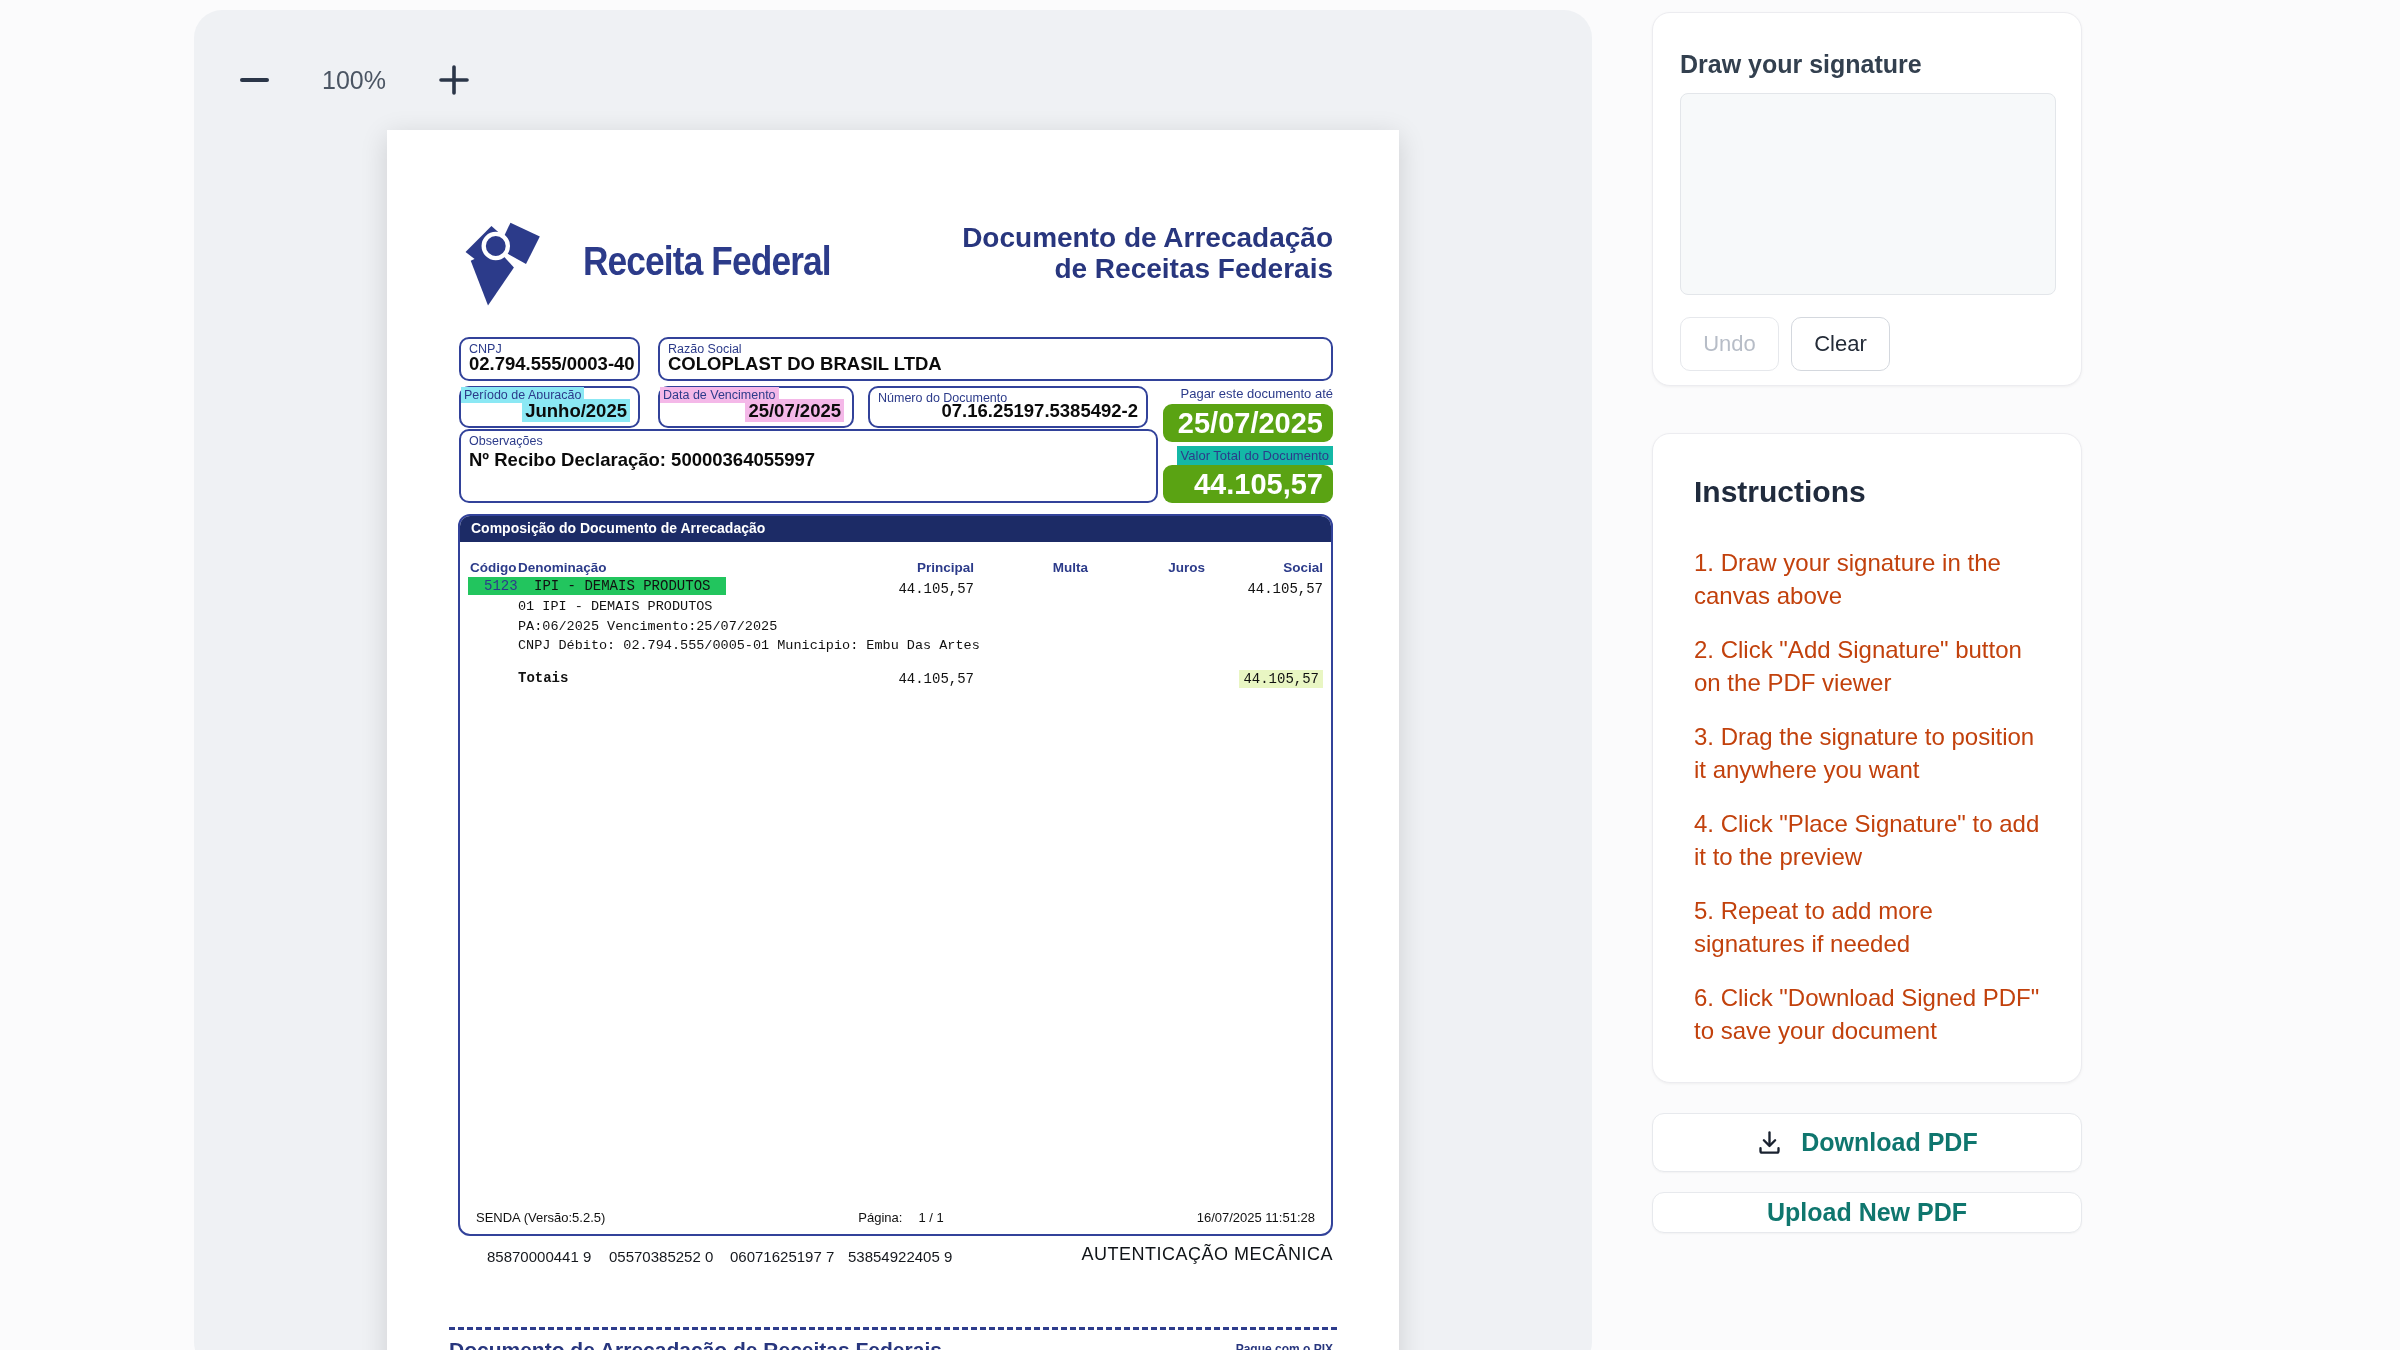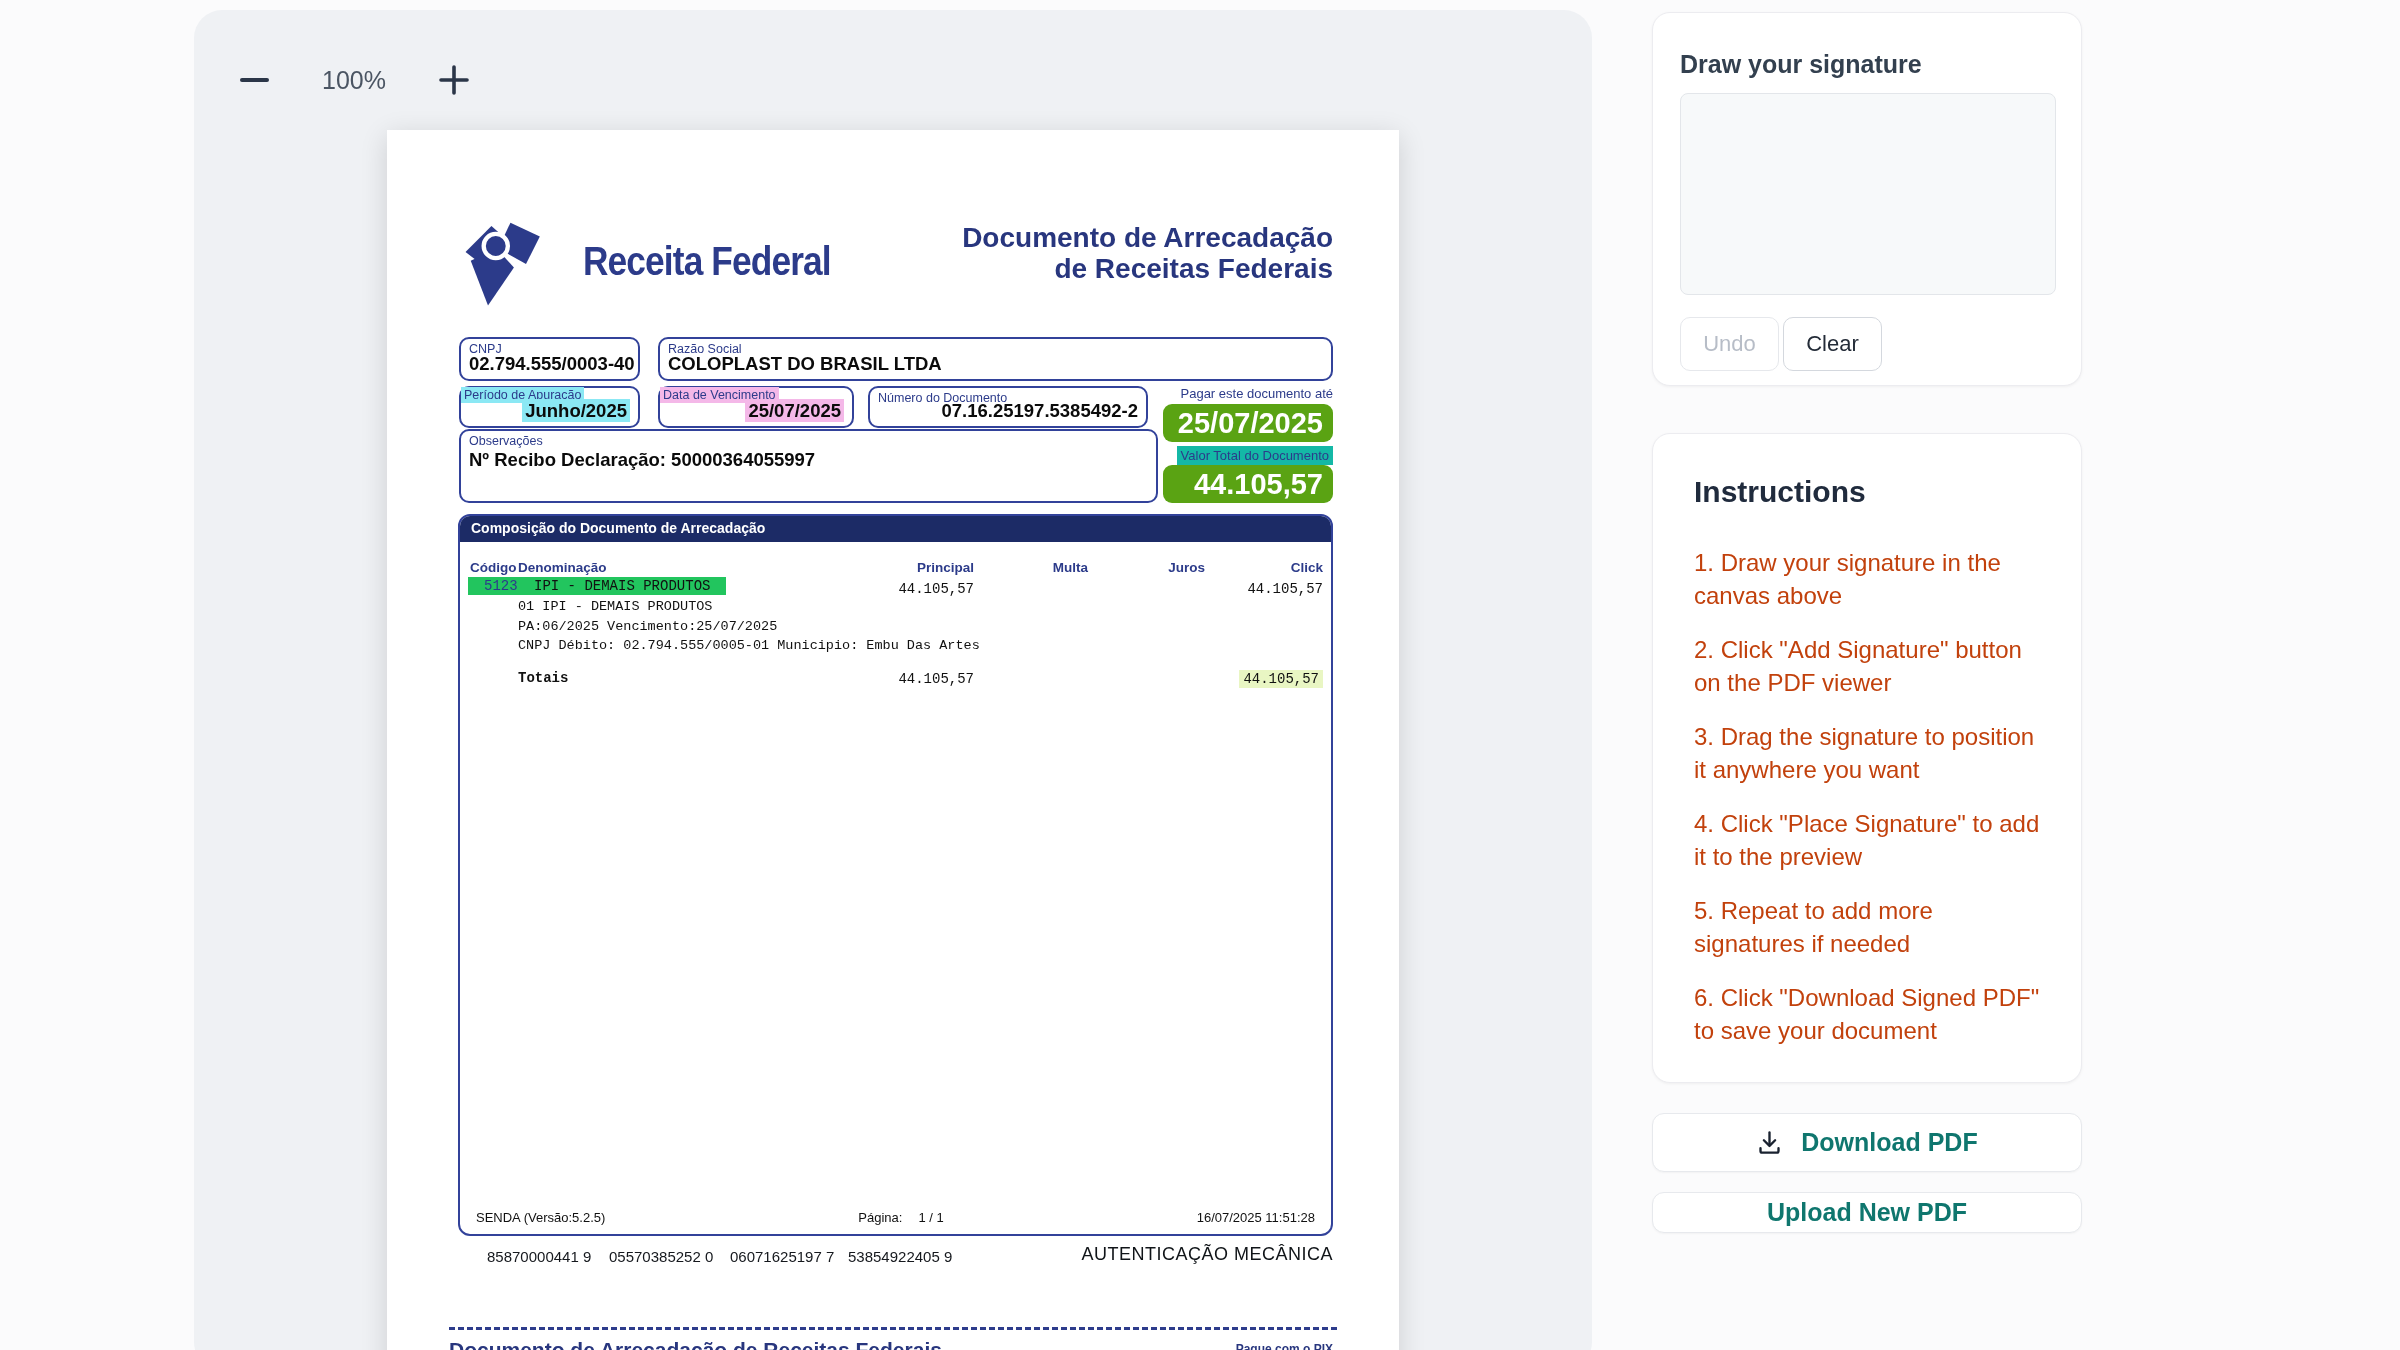--- a/index.html
+++ b/index.html
@@ -57,21 +57,21 @@
   .dashline{position:absolute;left:62px;right:62px;top:1197px;border-top:3px dashed #2e3c8c;}
   .next-title{position:absolute;left:62px;top:1208px;font-size:21px;font-weight:700;color:#28367e;white-space:nowrap;}
   .pix{position:absolute;right:66px;top:1212px;font-size:12px;font-weight:700;color:#28367e;white-space:nowrap;}
 
   
   .card{position:absolute;background:#fff;border:1px solid #ececf0;border-radius:18px;
         box-shadow:0 1px 3px rgba(0,0,0,.05);}
   .sig-card{left:1652px;top:12px;width:430px;height:374px;padding:36px 27px;}
   .sig-title{font-size:25px;font-weight:600;color:#33404f;line-height:30px;}
   .sig-canvas{margin-top:14px;width:376px;height:202px;background:#f7f9fa;border:1px solid #e3e6ea;border-radius:8px;cursor:crosshair;}
-  .sig-btns{margin-top:22px;display:flex;gap:4px;}
+  .sig-btns{margin-top:22px;display:flex;gap:12px;}
   .sbtn{height:54px;border-radius:10px;background:#fff;font-size:22px;display:flex;align-items:center;justify-content:center;
         font-family:"Liberation Sans",sans-serif;cursor:pointer;}
   .sbtn.undo{width:99px;border:1.5px solid #e6e8ec;color:#b7bdc7;}
   .sbtn.clear{width:99px;border:1.5px solid #d4d8de;color:#242c38;font-weight:500;}
 
   .instr-card{left:1652px;top:433px;width:430px;height:650px;padding:40px 38px 0 41px;}
   .instr-title{font-size:30px;font-weight:700;color:#202b3d;line-height:36px;}
   .step{margin-top:0;font-size:24px;line-height:33px;color:#c2410c;width:352px;}
   .steps{margin-top:36px;display:flex;flex-direction:column;gap:21px;}
 
@@ -149,21 +149,21 @@
       <div class="greenbox" style="top:335px">44.105,57</div>
 
       <div class="tablebox">
         <div class="compbar">Composição do Documento de Arrecadação</div>
 
         <div class="th" style="left:10px;top:44px">Código</div>
         <div class="th" style="left:58px;top:44px">Denominação</div>
         <div class="th num" style="left:404px;top:44px">Principal</div>
         <div class="th num" style="left:518px;top:44px">Multa</div>
         <div class="th num" style="left:635px;top:44px">Juros</div>
-        <div class="th num" style="right:8px;top:44px">Click</div>
+        <div class="th num" style="right:8px;top:44px">Social</div>
 
         <div class="cell mono" style="left:8px;top:62px"><span class="hl-yellow navy">5123</span></div>
         <div class="cell mono" style="left:58px;top:62px"><span class="hl-yellow">IPI - DEMAIS PRODUTOS</span></div>
         <div class="cell mono num" style="left:404px;top:65px">44.105,57</div>
         <div class="cell mono num" style="right:8px;top:65px">44.105,57</div>
 
         <div class="details mono">
           <div>01 IPI - DEMAIS PRODUTOS</div>
           <div>PA:06/2025 Vencimento:25/07/2025</div>
           <div>CNPJ Débito: 02.794.555/0005-01 Municipio: Embu Das Artes</div>

